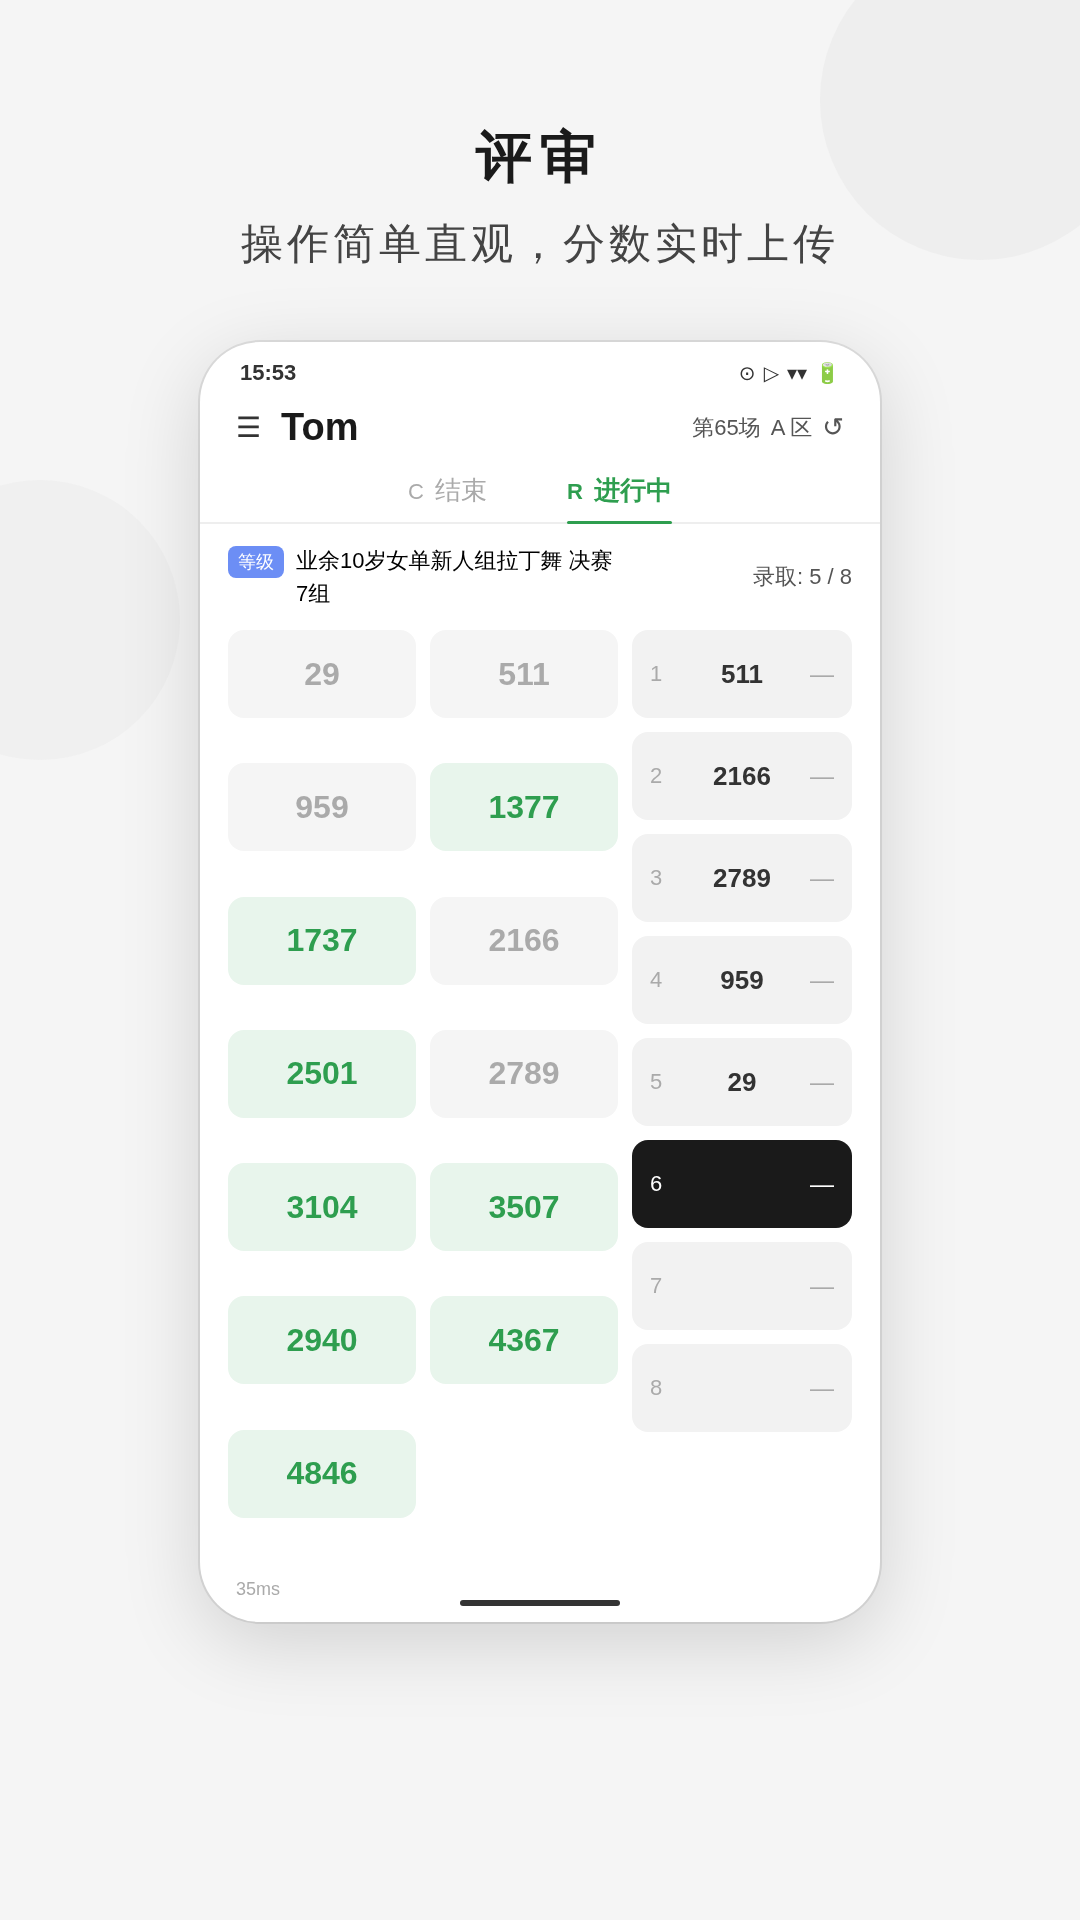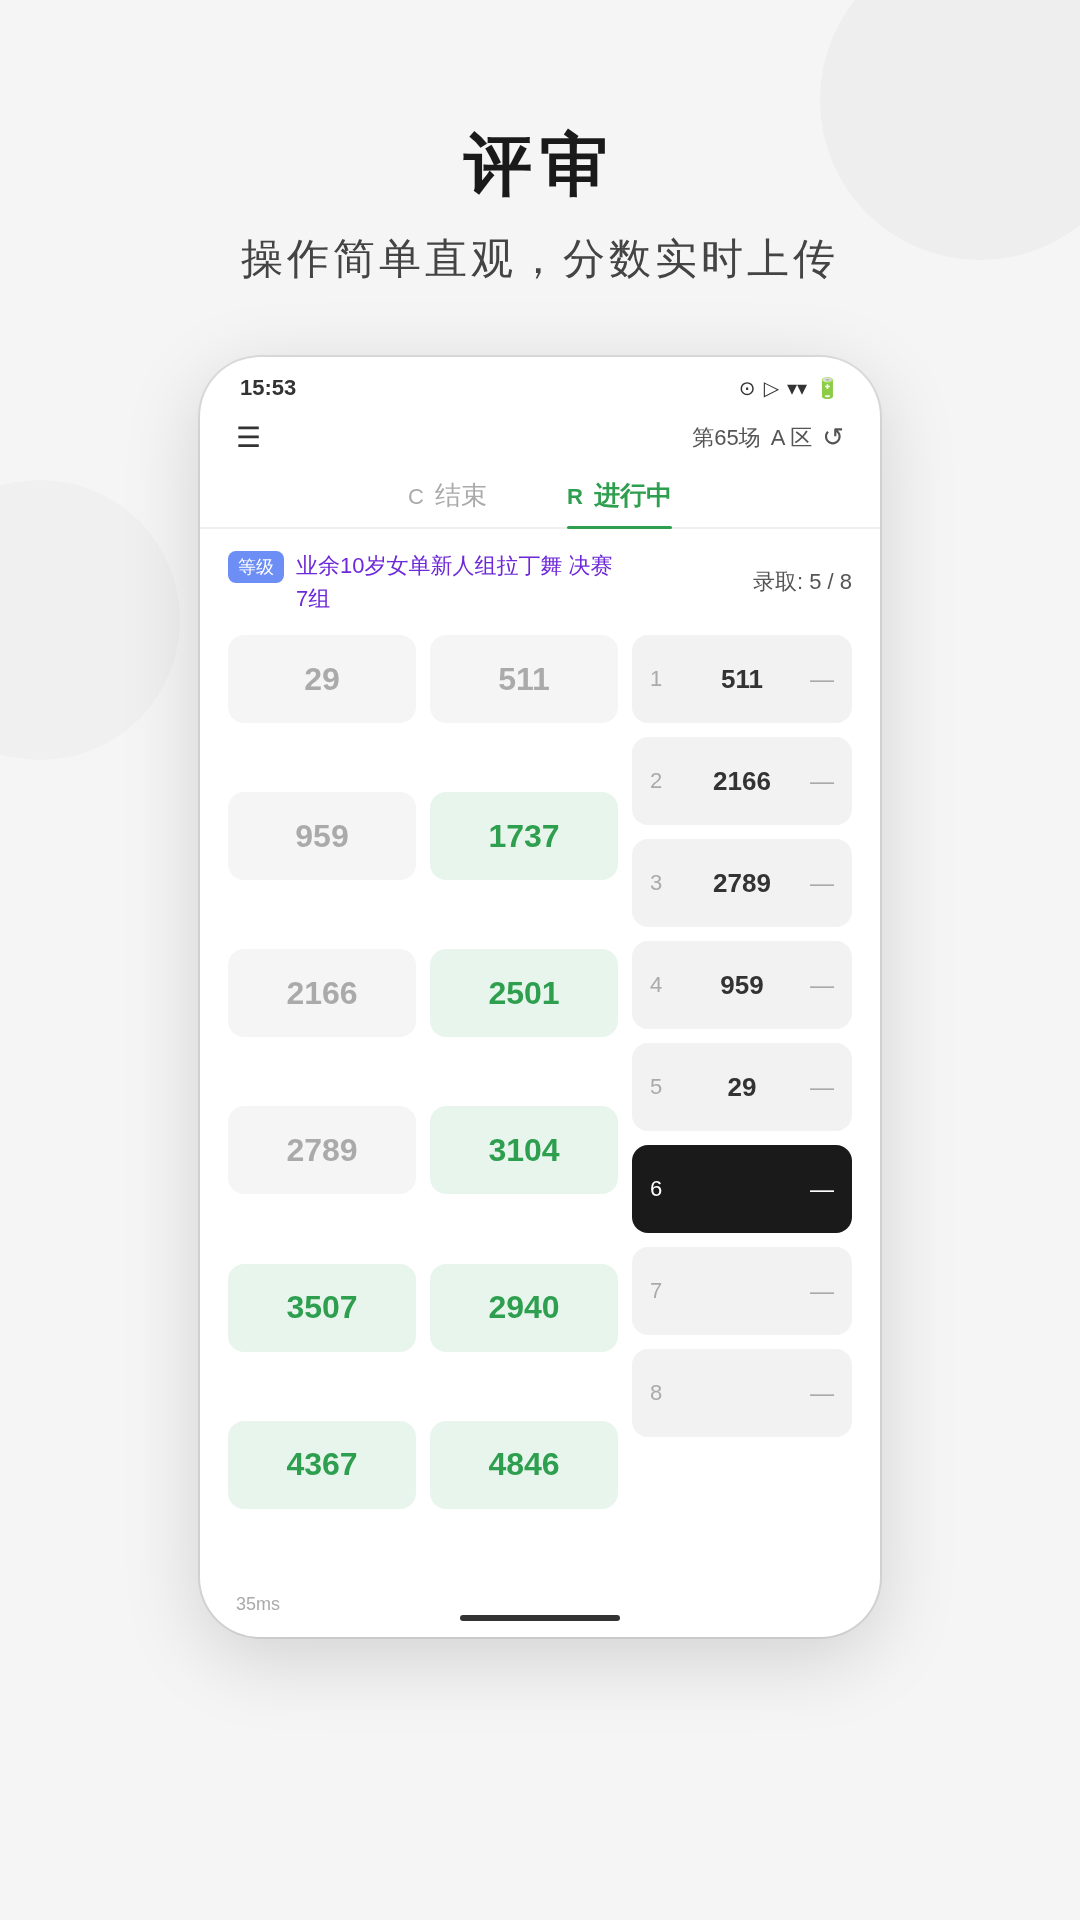--- a/index.html
+++ b/index.html
@@ -35,21 +35,21 @@
       opacity: 0.4;
     }
 
     
     .hero {
       text-align: center;
       padding-top: 120px;
       padding-bottom: 50px;
     }
     .hero-title {
-      font-size: 68px;
+      font-size: 56px;
       font-weight: 700;
       color: #1a1a1a;
       letter-spacing: 8px;
       margin-bottom: 20px;
     }
     .hero-subtitle {
       font-size: 42px;
       color: #444;
       font-weight: 400;
       letter-spacing: 4px;
@@ -192,21 +192,21 @@
       background: #6c8ef5;
       color: white;
       font-size: 18px;
       padding: 4px 10px;
       border-radius: 8px;
       white-space: nowrap;
       margin-top: 2px;
     }
     .event-name {
       font-size: 22px;
-      color: #6d28d9;
+      color: #000000;
       line-height: 1.5;
     }
     .admission-info {
       font-size: 22px;
       color: #555;
       white-space: nowrap;
     }
 
     
     .grid-layout {
@@ -331,20 +331,21 @@
       <div class="status-icons">
         <span class="status-icon">⊙</span>
         <span class="status-icon">▷</span>
         <span class="status-icon">▾▾</span>
         <span class="status-icon">🔋</span>
       </div>
     </div>
 
     <div class="app-header">
       <span class="menu-icon">☰</span>
+      <span class="app-title">Tom</span>
       <div class="header-info">
         <span>第65场</span>
         <span>A 区</span>
         <span class="refresh-icon">↺</span>
       </div>
     </div>
 
     <div class="tabs">
       <div class="tab inactive">
         <span class="tab-prefix">C</span>
@@ -368,20 +369,21 @@
         </div>
         <div class="admission-info">录取: 5 / 8</div>
       </div>
 
       <div class="grid-layout">
 
         <div class="left-grid">
           <div class="num-cell gray">29</div>
           <div class="num-cell gray">511</div>
           <div class="num-cell gray">959</div>
+          <div class="num-cell green">1377</div>
           <div class="num-cell green">1737</div>
           <div class="num-cell gray">2166</div>
           <div class="num-cell green">2501</div>
           <div class="num-cell gray">2789</div>
           <div class="num-cell green">3104</div>
           <div class="num-cell green">3507</div>
           <div class="num-cell green">2940</div>
           <div class="num-cell green">4367</div>
           <div class="num-cell green">4846</div>
         </div>

